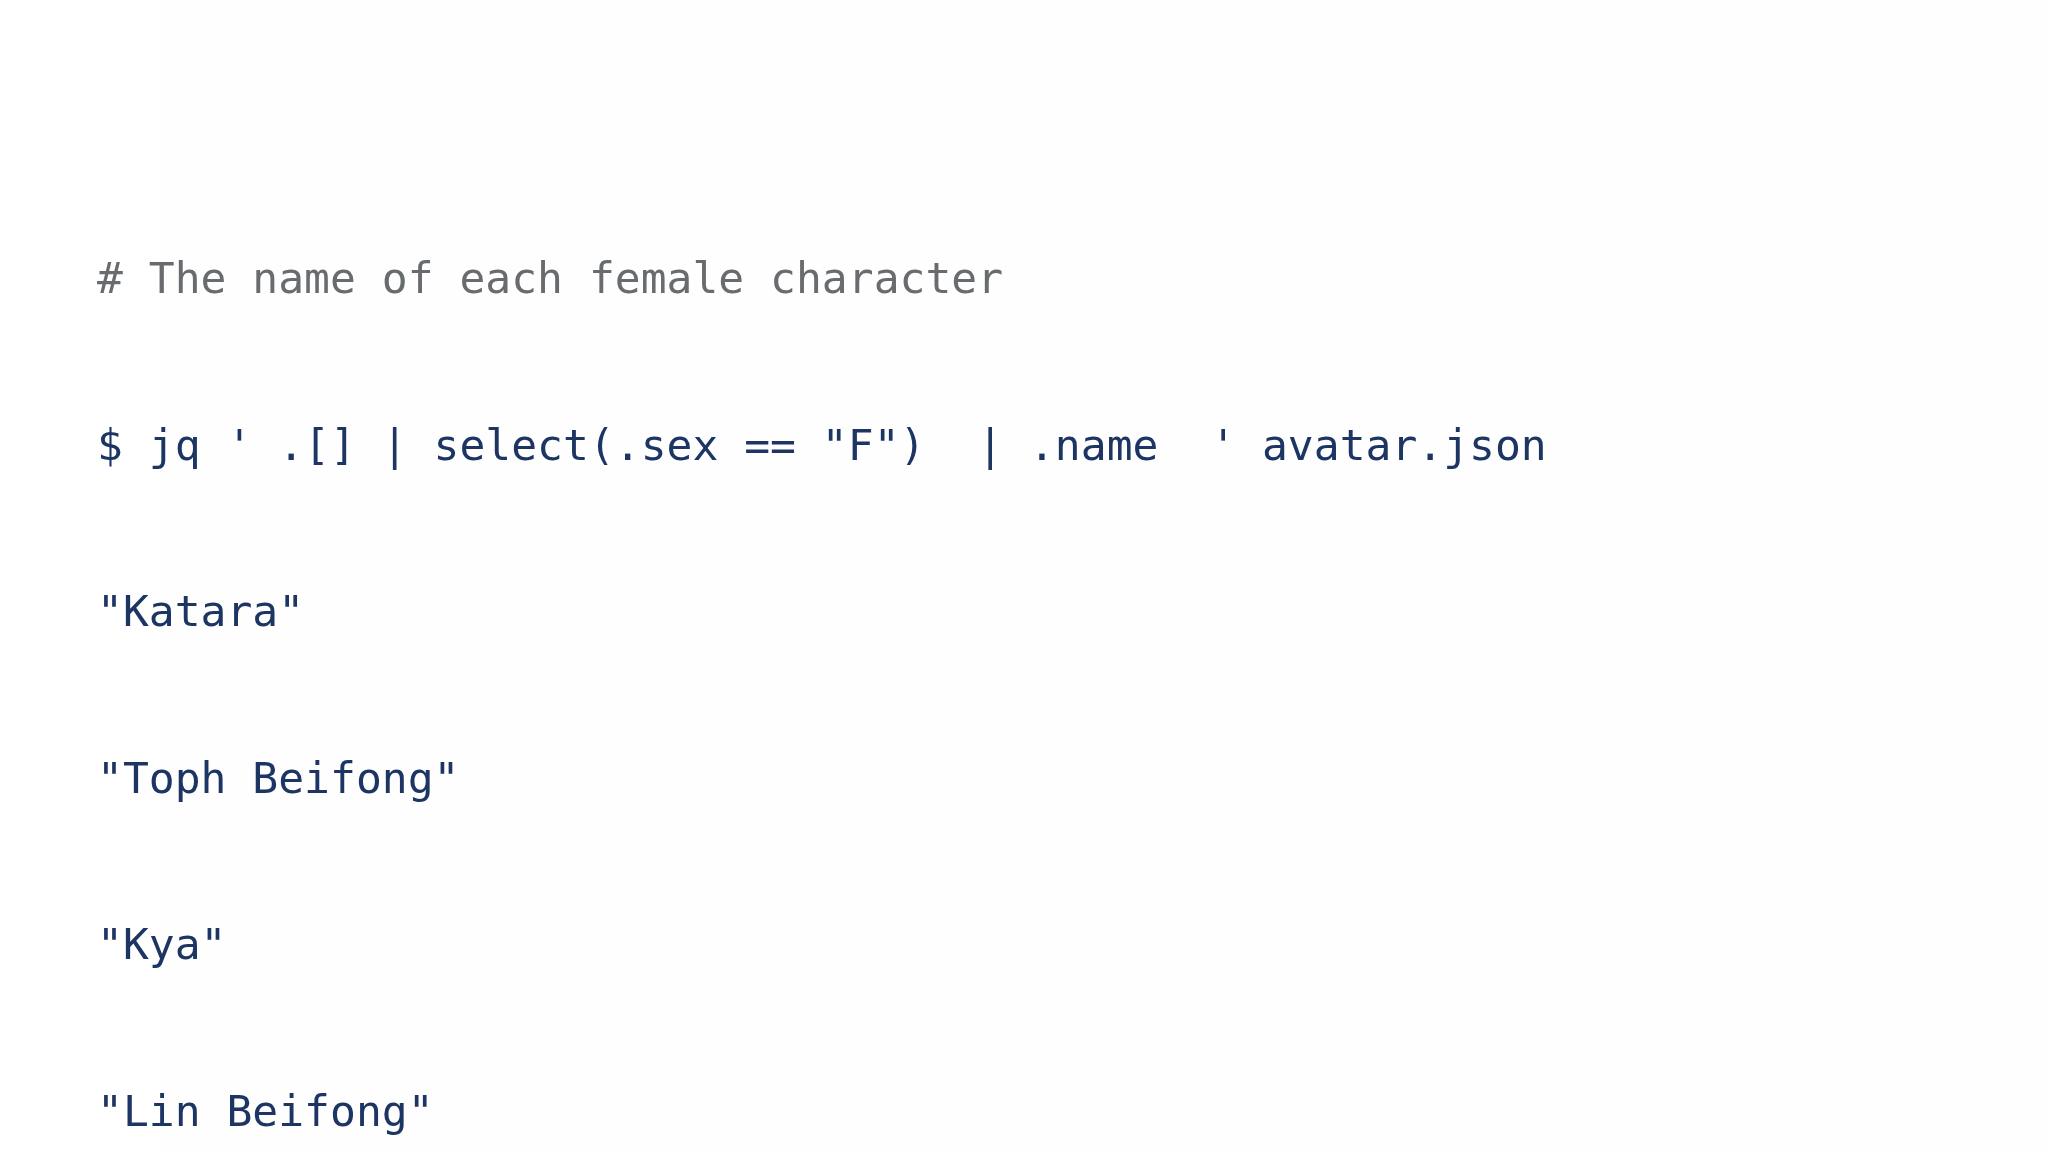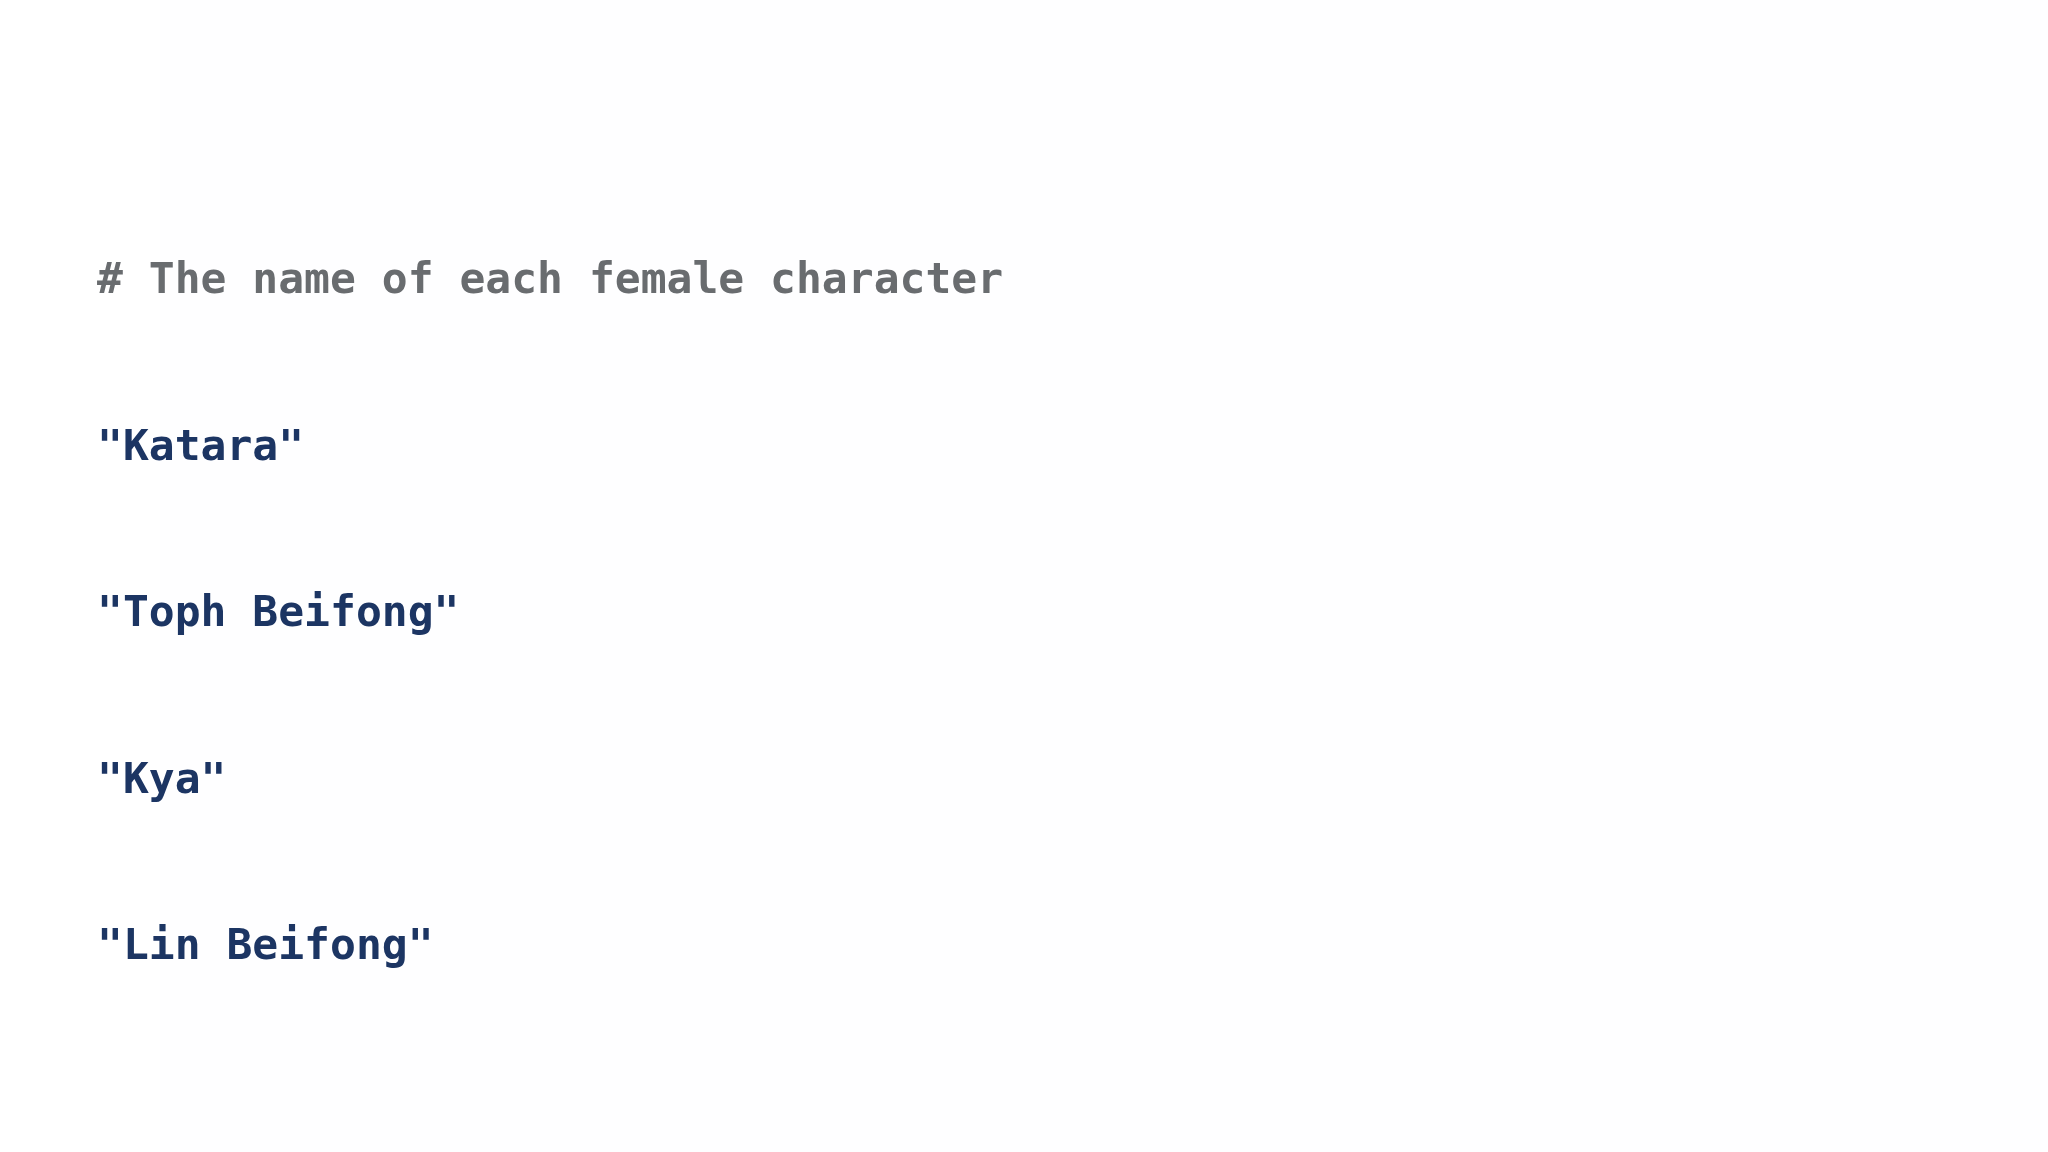--- a/index.html
+++ b/index.html
@@ -12,41 +12,41 @@
     width: 2048px;
     height: 1152px;
     background: var(--background);
     overflow: hidden;
   }
   .screen {
     position: relative;
     width: 2048px;
     height: 1152px;
     background: linear-gradient(90deg, #ffffff 0 160px, #fefeff 160px 100%);
-    font-weight: bold;
   }
   .terminal-block {
     position: absolute;
     left: 97px;
     top: 140px;
     font-family: "DejaVu Sans Mono", "Liberation Mono", monospace;
     font-size: 43px;
     line-height: 55.5px;
     white-space: pre;
     color: var(--command-text);
   }
   .line { white-space: pre; }
   .comment { color: var(--comment-text); }
 </style>
 </head>
 <body>
 
 <div class="screen">
   <div class="terminal-block">
     <div class="line comment"># The name of each female character</div>
+    <div class="line">$ jq ' .[] | select(.sex == "F")  | .name  ' avatar.json</div>
     <div class="line">"Katara"</div>
     <div class="line">"Toph Beifong"</div>
     <div class="line">"Kya"</div>
     <div class="line">"Lin Beifong"</div>
     
     
   </div>
 </div>
 
 </body></html>

